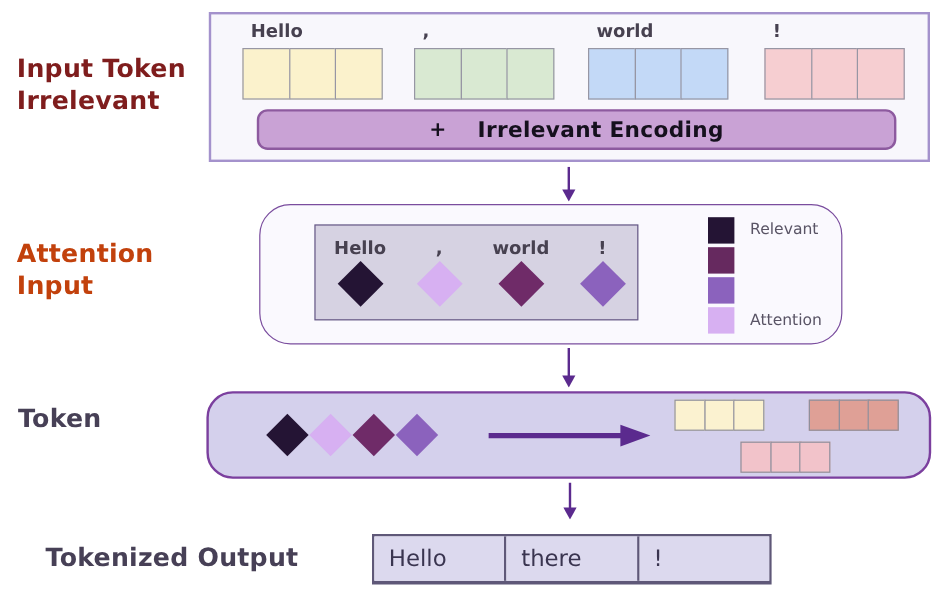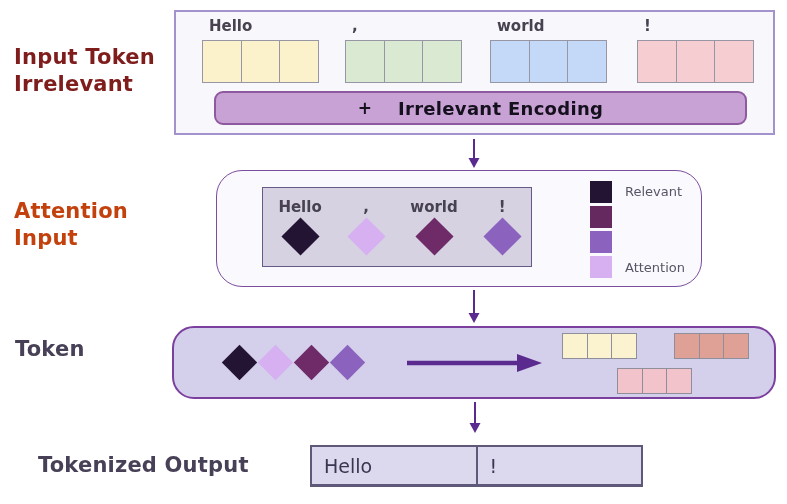--- a/index.html
+++ b/index.html
@@ -239,16 +239,17 @@
 
   <div class="varrow" style="left: 468px; top: 402px; color: rgb(91, 42, 142);">
     <svg width="14" height="31" viewBox="0 0 14 31">
         <line x1="7" y1="0" x2="7" y2="23" stroke="currentColor" stroke-width="2"></line>
         <path d="M1.5,21 L12.5,21 L7,31 Z" fill="currentColor"></path>
       </svg>
   </div>
 
   <div class="out-table">
     <div class="out-cell dotted">Hello</div>
+    <div class="out-cell dotted">there</div>
     <div class="out-cell dotted">!</div>
   </div>
 
 </div>
 
 </body></html>

